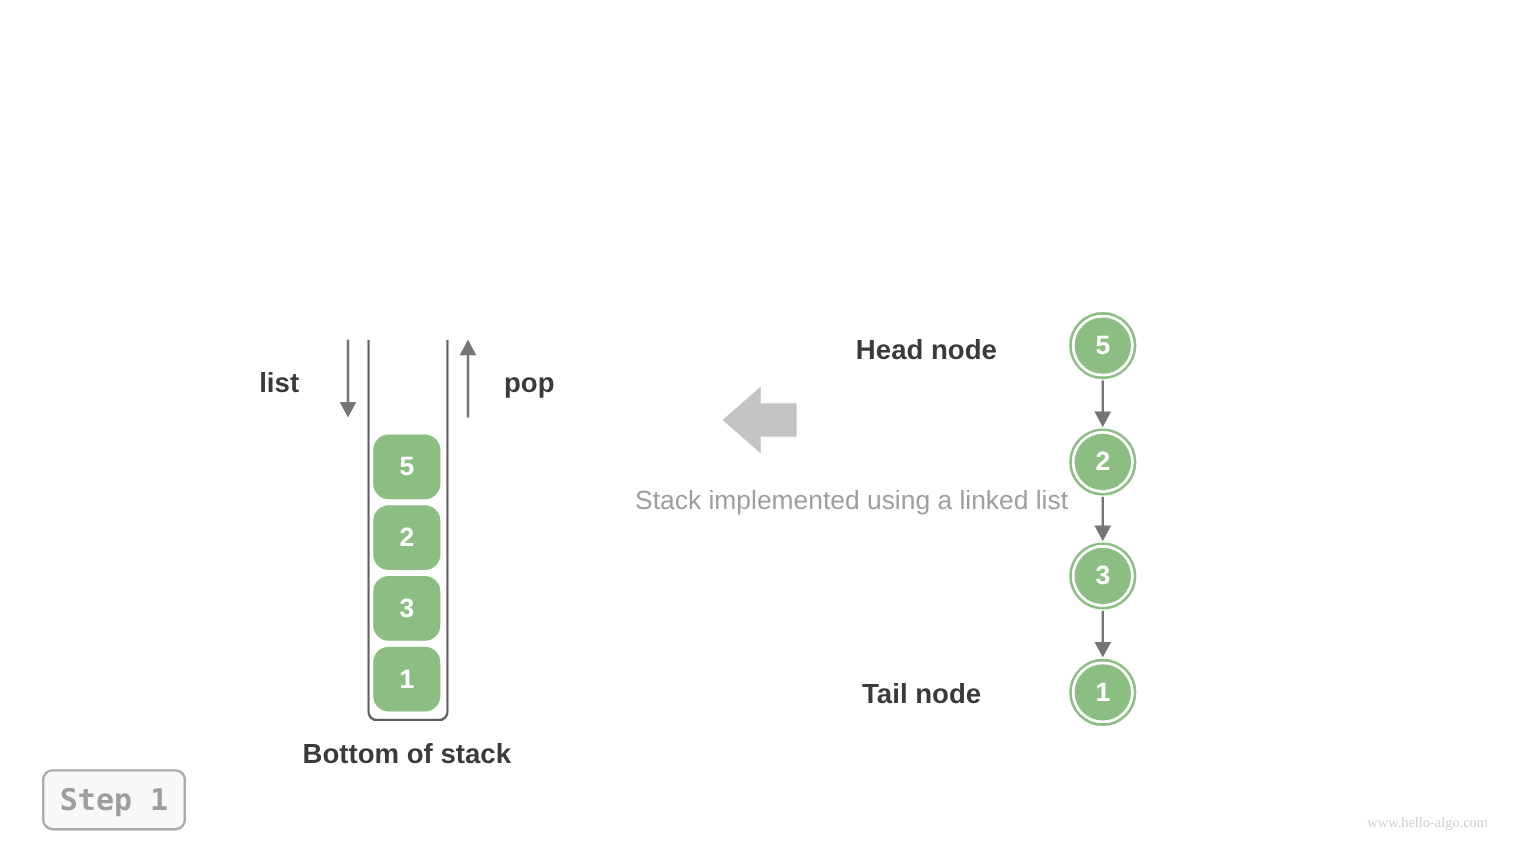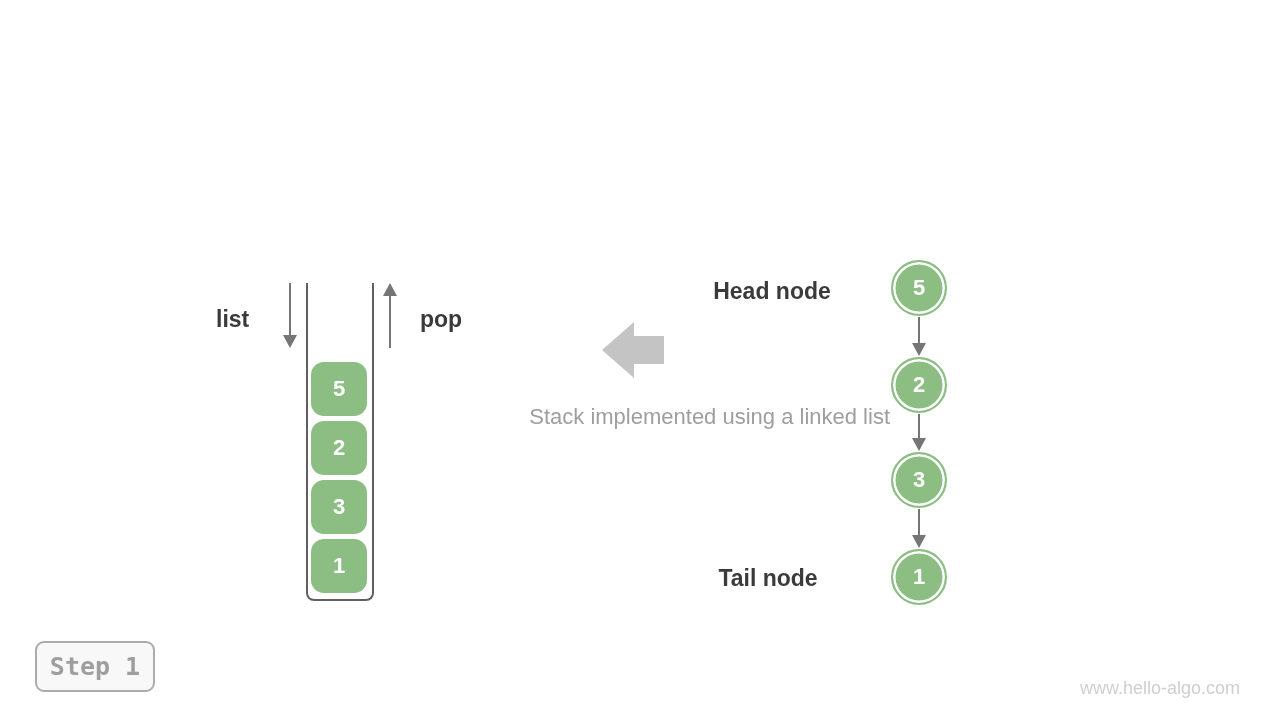--- a/index.html
+++ b/index.html
@@ -123,22 +123,22 @@
     border-radius: 9px;
     display: flex; align-items: center; justify-content: center;
     font-family: "DejaVu Sans Mono", monospace;
     font-weight: bold;
     font-size: 25px;
     color: #9e9e9e;
   }
   .watermark {
     position: absolute;
     right: 40px; top: 678px;
-    font-family: Liberation Sans, sans-serif;
-    font-size: 18px;
+    font-family: Liberation Serif, serif;
+    font-size: 12px;
     color: #cfcfcf;
     white-space: nowrap;
     margin-left: 24px;
   }
 </style>
 </head>
 <body>
 
 <div class="stage">
 
@@ -157,20 +157,21 @@
 
   <div class="lbl" style="left:420px; top:306px;">pop</div>
 
   <div class="stack-container"></div>
 
   <div class="stack-item si-0">5</div>
   <div class="stack-item si-1">2</div>
   <div class="stack-item si-2">3</div>
   <div class="stack-item si-3">1</div>
 
+  <div class="lbl centered" style="left:239px; top:615px; width:200px;">Bottom of stack</div>
 
   <svg class="block-arrow" width="62" height="56" viewBox="0 0 62 56">
     <polygon points="62,14 32,14 32,0 0,28 32,56 32,42 62,42" fill="#c4c4c4"></polygon>
   </svg>
 
   <div class="caption">Stack implemented using a linked list</div>
 
   <div class="lbl" style="left:670px; top:278px; width:204px; text-align:center;">Head node</div>
 
   <div class="lbl" style="left:670px; top:565px; width:196px; text-align:center;">Tail node</div>

